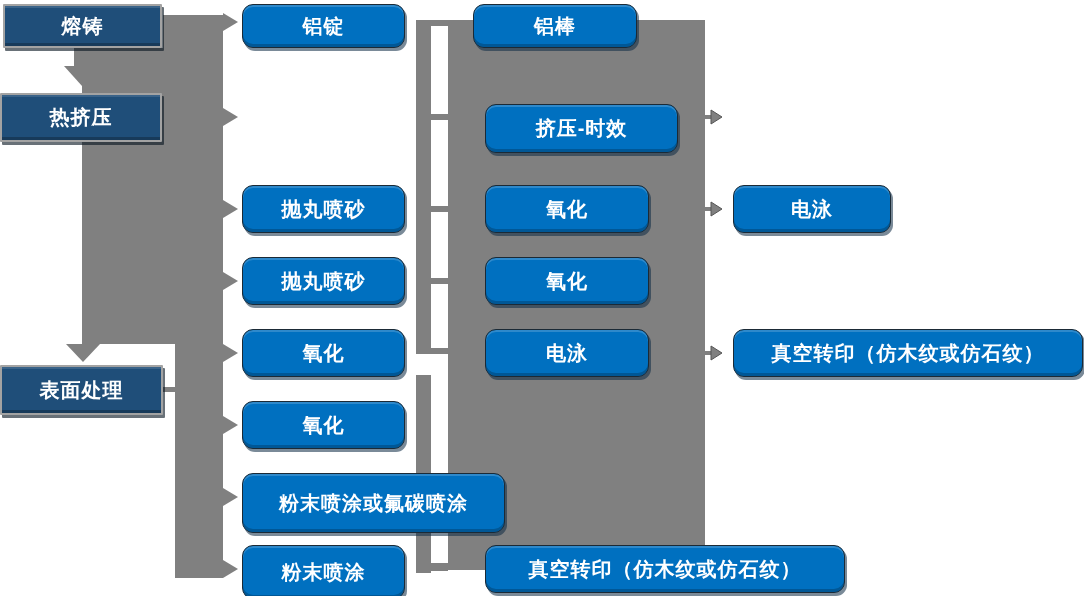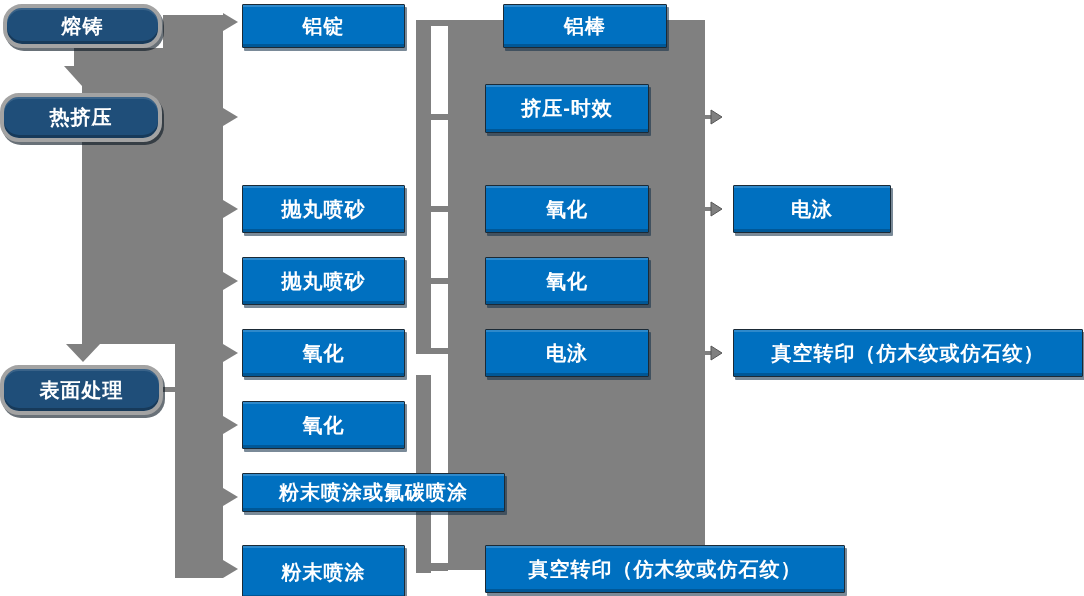--- a/index.html
+++ b/index.html
@@ -12,33 +12,33 @@
   }
   #connectors{position:absolute;left:0;top:0;width:1084px;height:596px;}
   .box{
     position:absolute;
     display:flex;align-items:center;justify-content:center;
     color:#ffffff;
     font-weight:bold;
     font-size:20px;
     letter-spacing:1px;
     text-align:center;
-    border-radius:1px;
+    border-radius:11px;
     box-sizing:border-box;
     white-space:nowrap;
   }
   .box.blue{
     background:#0070C0;
     border:1px solid #1b2a36;
     box-shadow:2px 3px 0 rgba(13,42,68,0.55), inset 0 -3px 0 rgba(0,0,0,0.22), inset 0 2px 0 rgba(255,255,255,0.18);
   }
   .box.dark{
     background:#1F4E79;
-    border:4px solid #a3a3a3;
-    border-radius:19px;
+    border:2px solid #a3a3a3;
+    border-radius:1px;
     box-shadow:2px 3px 0 rgba(5,18,30,0.6), inset 0 -3px 0 rgba(0,0,0,0.25), inset 0 2px 0 rgba(255,255,255,0.12);
     text-align:center;
   }
 </style>
 </head>
 <body>
 
 <div id="canvas">
 
   <svg id="connectors" viewBox="0 0 1084 596" xmlns="http://www.w3.org/2000/svg">
@@ -86,25 +86,25 @@
 
   <div class="box dark" style="left:3px;top:4px;width:159px;height:44px;">熔铸</div>
   <div class="box dark" style="left:0px;top:365px;width:163px;height:50px;">表面处理</div>
   <div class="box dark" style="left:0px;top:93px;width:162px;height:49px;">热挤压</div>
 
   <div class="box blue" style="left:242px;top:4px;width:163px;height:44px;">铝锭</div>
   <div class="box blue" style="left:242px;top:185px;width:163px;height:48px;">抛丸喷砂</div>
   <div class="box blue" style="left:242px;top:257px;width:163px;height:48px;">抛丸喷砂</div>
   <div class="box blue" style="left:242px;top:329px;width:163px;height:48px;">氧化</div>
   <div class="box blue" style="left:242px;top:401px;width:163px;height:48px;">氧化</div>
-  <div class="box blue" style="left:242px;top:473px;width:263px;height:39px;">粉末喷涂或氟碳喷涂</div>
+  <div class="box blue" style="left:242px;top:473px;width:263px;height:60px;">粉末喷涂或氟碳喷涂</div>
   <div class="box blue" style="left:242px;top:545px;width:163px;height:54px;">粉末喷涂</div>
 
-  <div class="box blue" style="left:503px;top:4px;width:164px;height:44px;">铝棒</div>
-  <div class="box blue" style="left:485px;top:84px;width:164px;height:49px;">挤压-时效</div>
+  <div class="box blue" style="left:473px;top:4px;width:164px;height:44px;">铝棒</div>
+  <div class="box blue" style="left:485px;top:104px;width:193px;height:49px;">挤压-时效</div>
   <div class="box blue" style="left:485px;top:185px;width:164px;height:48px;">氧化</div>
   <div class="box blue" style="left:485px;top:257px;width:164px;height:48px;">氧化</div>
   <div class="box blue" style="left:485px;top:329px;width:164px;height:48px;">电泳</div>
   <div class="box blue" style="left:485px;top:545px;width:360px;height:48px;">真空转印（仿木纹或仿石纹）</div>
 
   <div class="box blue" style="left:733px;top:185px;width:158px;height:48px;">电泳</div>
   <div class="box blue" style="left:733px;top:329px;width:350px;height:48px;">真空转印（仿木纹或仿石纹）</div>
 
 </div>
 

